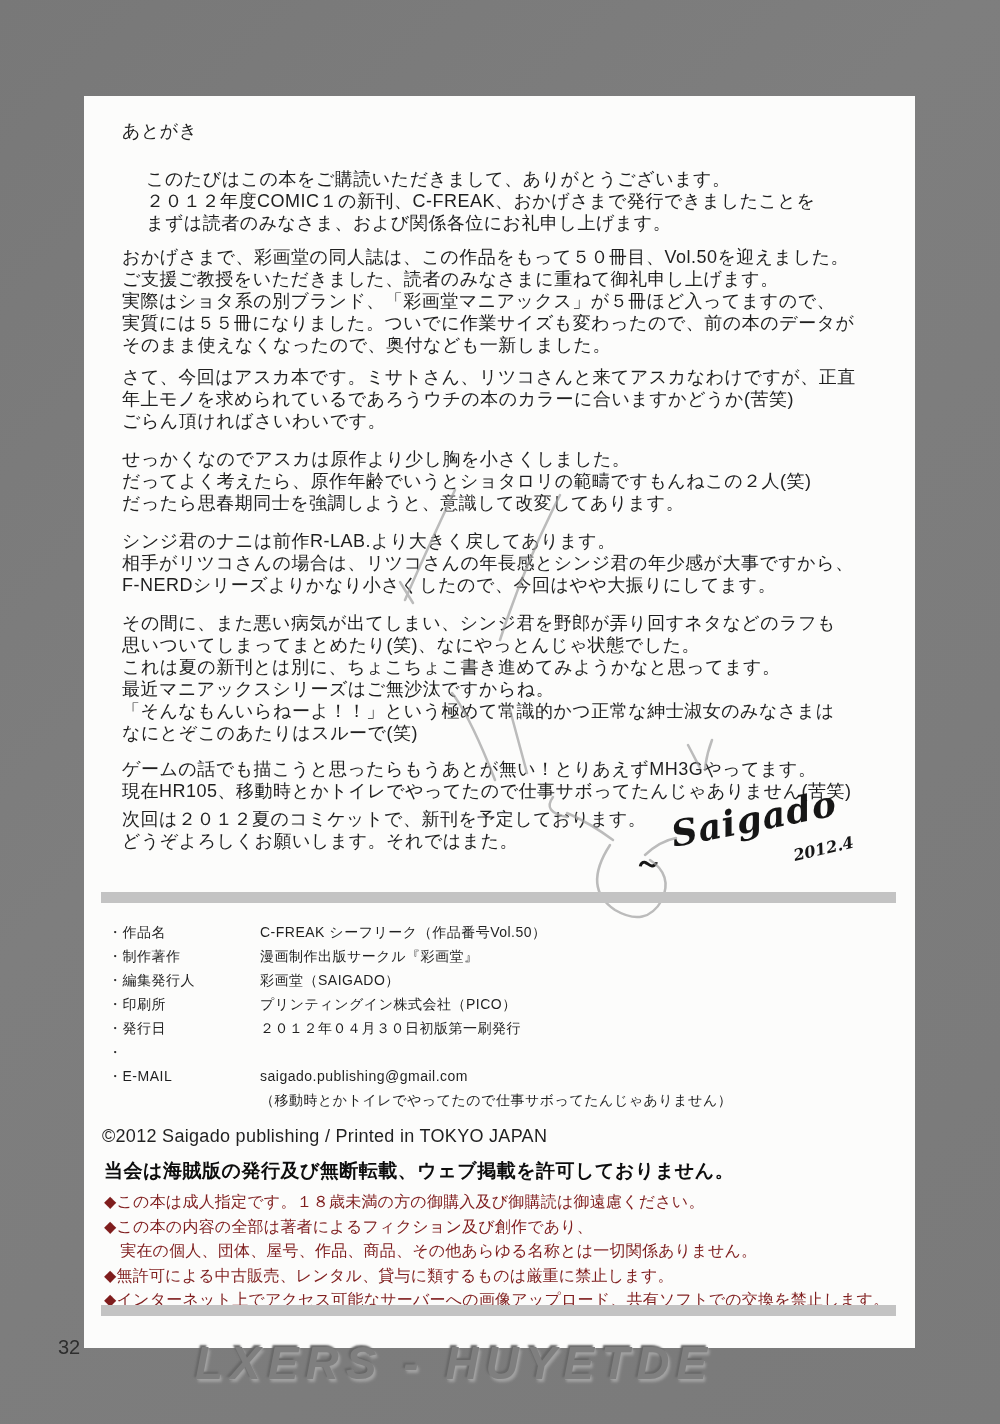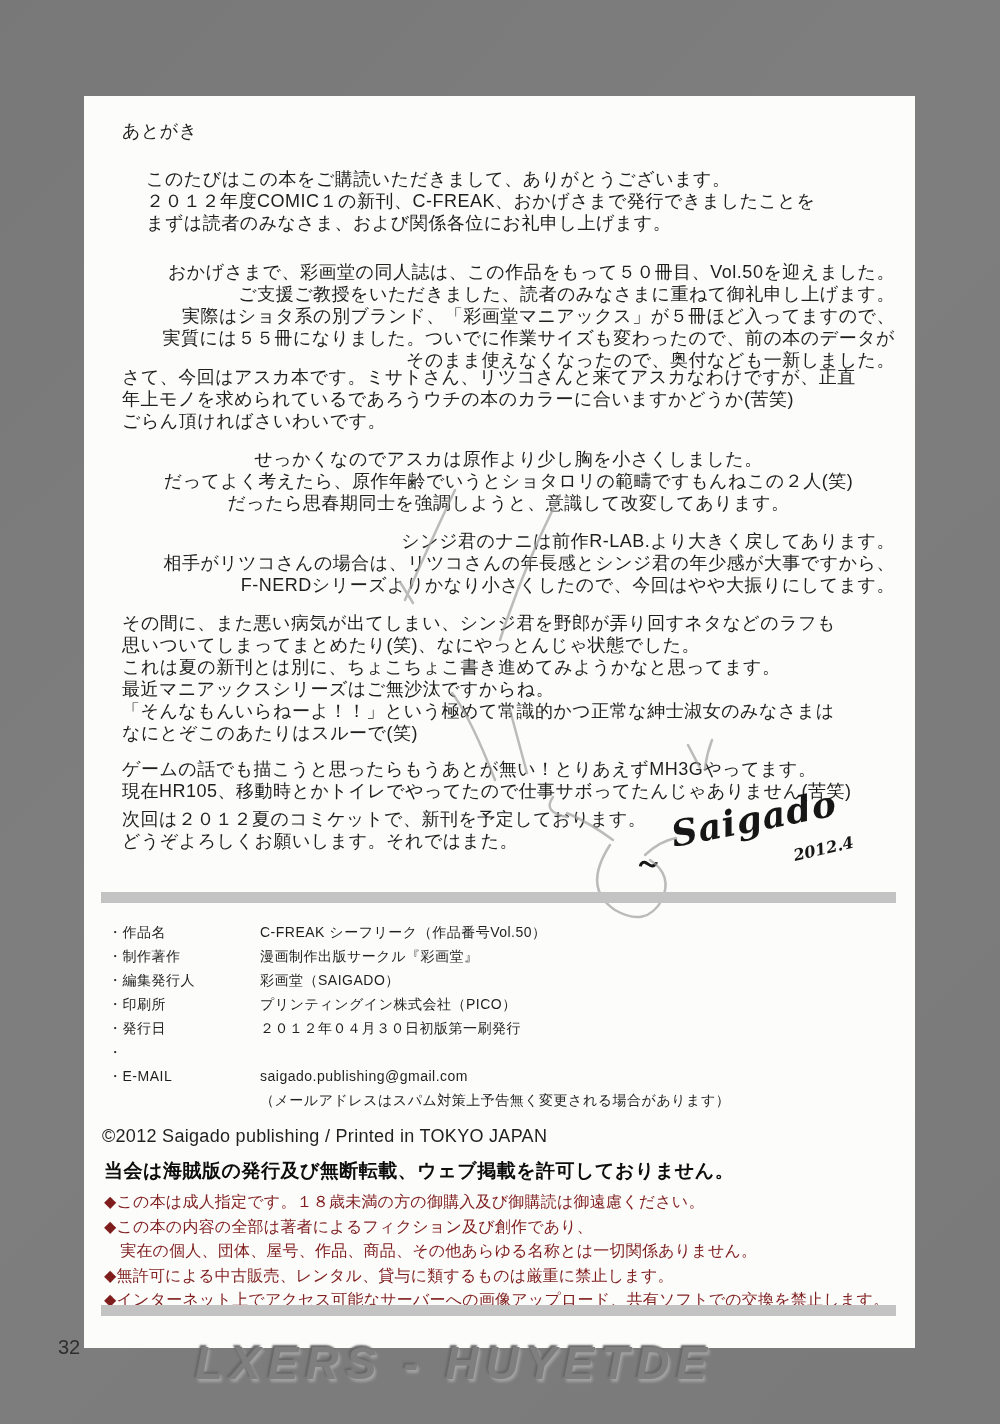--- a/index.html
+++ b/index.html
@@ -102,35 +102,35 @@
 <div id="stage">
 
   <div class="page">
 
     <div class="abs body-text para" style="top:24px;">あとがき</div>
 
     <div class="abs body-text para" style="top:72px;margin-left:24px;">このたびはこの本をご購読いただきまして、ありがとうございます。
 ２０１２年度COMIC１の新刊、C-FREAK、おかげさまで発行できましたことを
 まずは読者のみなさま、および関係各位にお礼申し上げます。</div>
 
-    <div class="abs body-text para" style="top:165px;text-align:right;">おかげさまで、彩画堂の同人誌は、この作品をもって５０冊目、Vol.50を迎えました。
+    <div class="abs body-text para" style="top:150px;">おかげさまで、彩画堂の同人誌は、この作品をもって５０冊目、Vol.50を迎えました。
 ご支援ご教授をいただきました、読者のみなさまに重ねて御礼申し上げます。
 実際はショタ系の別ブランド、「彩画堂マニアックス」が５冊ほど入ってますので、
 実質には５５冊になりました。ついでに作業サイズも変わったので、前の本のデータが
 そのまま使えなくなったので、奥付なども一新しました。</div>
 
     <div class="abs body-text para" style="top:270px;">さて、今回はアスカ本です。ミサトさん、リツコさんと来てアスカなわけですが、正直
 年上モノを求められているであろうウチの本のカラーに合いますかどうか(苦笑)
 ごらん頂ければさいわいです。</div>
 
-    <div class="abs body-text para" style="top:352px;text-align:center;">せっかくなのでアスカは原作より少し胸を小さくしました。
+    <div class="abs body-text para" style="top:352px;">せっかくなのでアスカは原作より少し胸を小さくしました。
 だってよく考えたら、原作年齢でいうとショタロリの範疇ですもんねこの２人(笑)
 だったら思春期同士を強調しようと、意識して改変してあります。</div>
 
-    <div class="abs body-text para" style="top:434px;text-align:right;">シンジ君のナニは前作R-LAB.より大きく戻してあります。
+    <div class="abs body-text para" style="top:434px;">シンジ君のナニは前作R-LAB.より大きく戻してあります。
 相手がリツコさんの場合は、リツコさんの年長感とシンジ君の年少感が大事ですから、
 F-NERDシリーズよりかなり小さくしたので、今回はやや大振りにしてます。</div>
 
     <div class="abs body-text para" style="top:516px;">その間に、また悪い病気が出てしまい、シンジ君を野郎が弄り回すネタなどのラフも
 思いついてしまってまとめたり(笑)、なにやっとんじゃ状態でした。
 これは夏の新刊とは別に、ちょこちょこ書き進めてみようかなと思ってます。
 最近マニアックスシリーズはご無沙汰ですからね。
 「そんなもんいらねーよ！！」という極めて常識的かつ正常な紳士淑女のみなさまは
 なにとぞこのあたりはスルーで(笑)</div>
 
@@ -188,21 +188,21 @@
       <div class="col-row">
         <span class="col-label">・</span>
         <span class="col-value"></span>
       </div>
       <div class="col-row">
         <span class="col-label">・E-MAIL</span>
         <span class="col-value">saigado.publishing@gmail.com</span>
       </div>
       <div class="col-row">
         <span class="col-label"></span>
-        <span class="col-value">（メールアドレスはスパム対策上予告無く変更される場合があります）</span>
+        <span class="col-value">（移動時とかトイレでやってたので仕事サボってたんじゃありません）</span>
       </div>
     </div>
 
     <div class="abs copyright">©2012 Saigado publishing / Printed in TOKYO JAPAN</div>
 
     <div class="abs notice-headline">当会は海賊版の発行及び無断転載、ウェブ掲載を許可しておりません。</div>
 
     <div class="abs notice-lines">◆この本は成人指定です。１８歳未満の方の御購入及び御購読は御遠慮ください。
 ◆この本の内容の全部は著者によるフィクション及び創作であり、
 　実在の個人、団体、屋号、作品、商品、その他あらゆる名称とは一切関係ありません。

